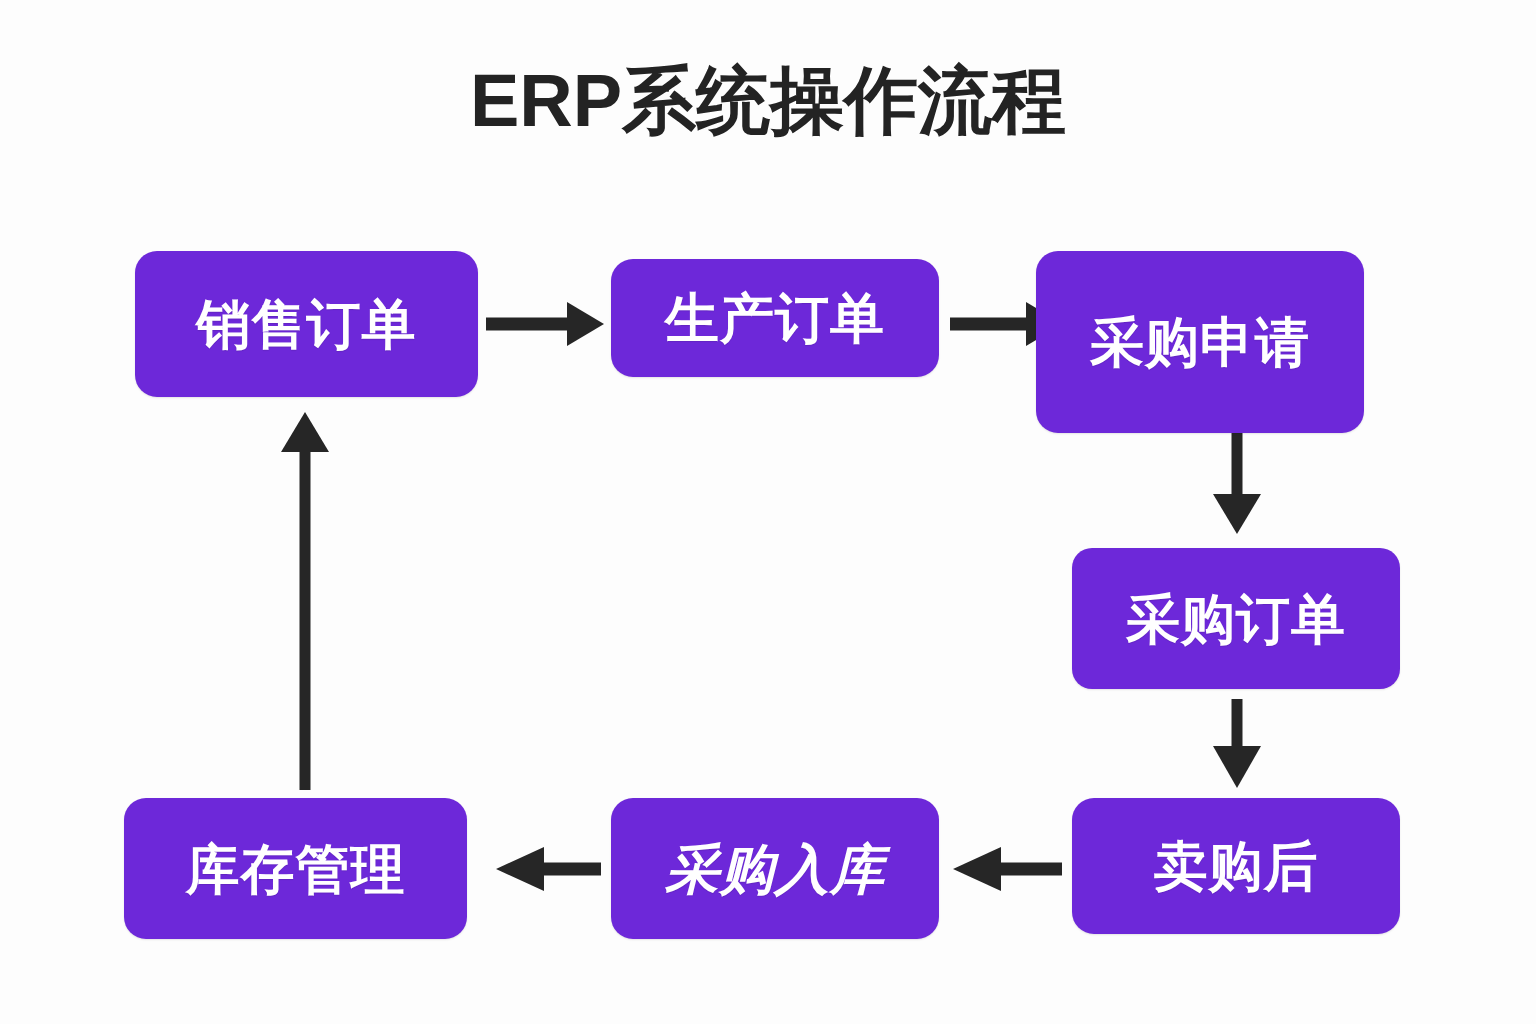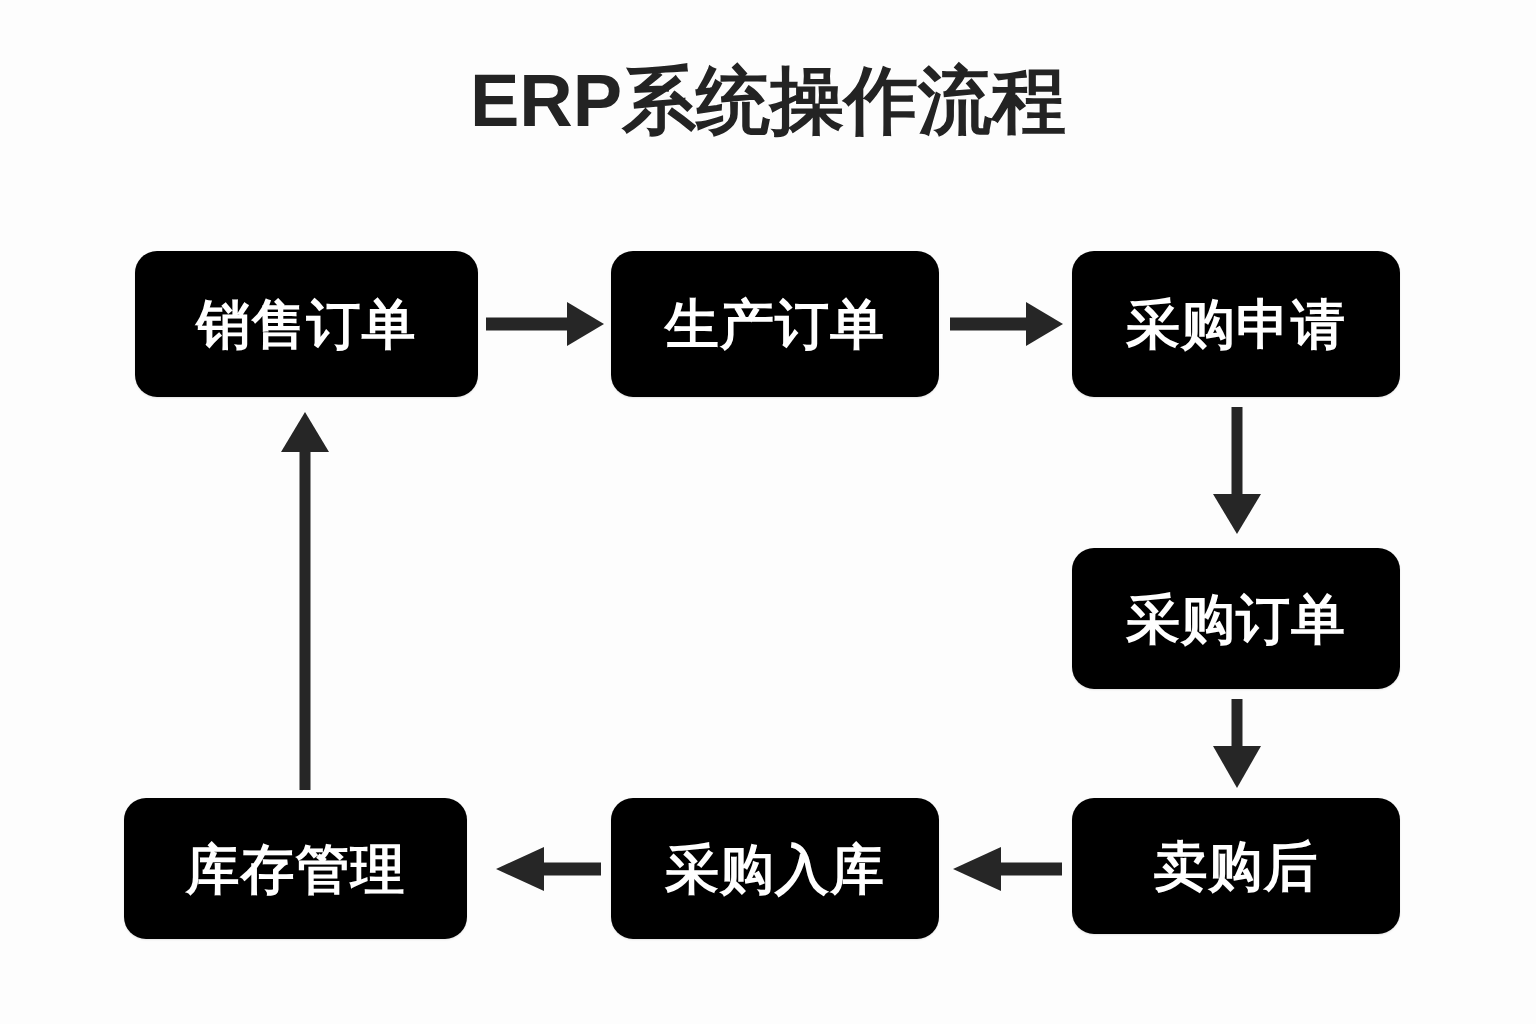--- a/index.html
+++ b/index.html
@@ -31,46 +31,46 @@
     font-weight: bold;
     line-height: 1.0;
     color: #232323;
     letter-spacing: 0px;
     white-space: nowrap;
   }
 
   
   .node {
     position: absolute;
-    background: #000000;
+    background: #6d28d9;
     border-radius: 22px;
     display: flex;
     align-items: center;
     justify-content: center;
     box-sizing: border-box;
     box-shadow: 0 1px 2px rgba(0,0,0,0.10);
     text-align: right;
   }
   .node-label {
     color: #ffffff;
     font-size: 54px;
     font-weight: bold;
     line-height: 1.0;
     white-space: nowrap;
     letter-spacing: 1px;
     text-shadow: 0 1px 1px rgba(0,0,0,0.10);
   }
 
   
   #node-sales      { left: 135px;  top: 251px; width: 343px; height: 146px; }
-  #node-production { left: 611px;  top: 251px; width: 328px; height: 146px; }
-  #node-purchreq   { left: 1072px; top: 251px; width: 328px; height: 146px; }
-  #node-purchorder { left: 1072px; top: 548px; width: 328px; height: 141px; }
+  #node-production { left: 611px;  top: 259px; width: 328px; height: 118px; }
+  #node-purchreq   { left: 1036px; top: 251px; width: 328px; height: 182px; }
+  #node-purchorder { left: 1072px; top: 548px; width: 328px; height: 141px; border-radius: 20px; }
   #node-aftersale  { left: 1072px; top: 798px; width: 328px; height: 136px; }
-  #node-receipt    { left: 611px;  top: 798px; width: 328px; height: 141px; }
+  #node-receipt    { left: 611px;  top: 798px; width: 328px; height: 141px; font-style: italic; }
   #node-inventory  { left: 124px;  top: 798px; width: 343px; height: 141px; }
 
   
   #arrow-layer {
     position: absolute;
     left: 0;
     top: 0;
     width: 1536px;
     height: 1024px;
     pointer-events: none;

